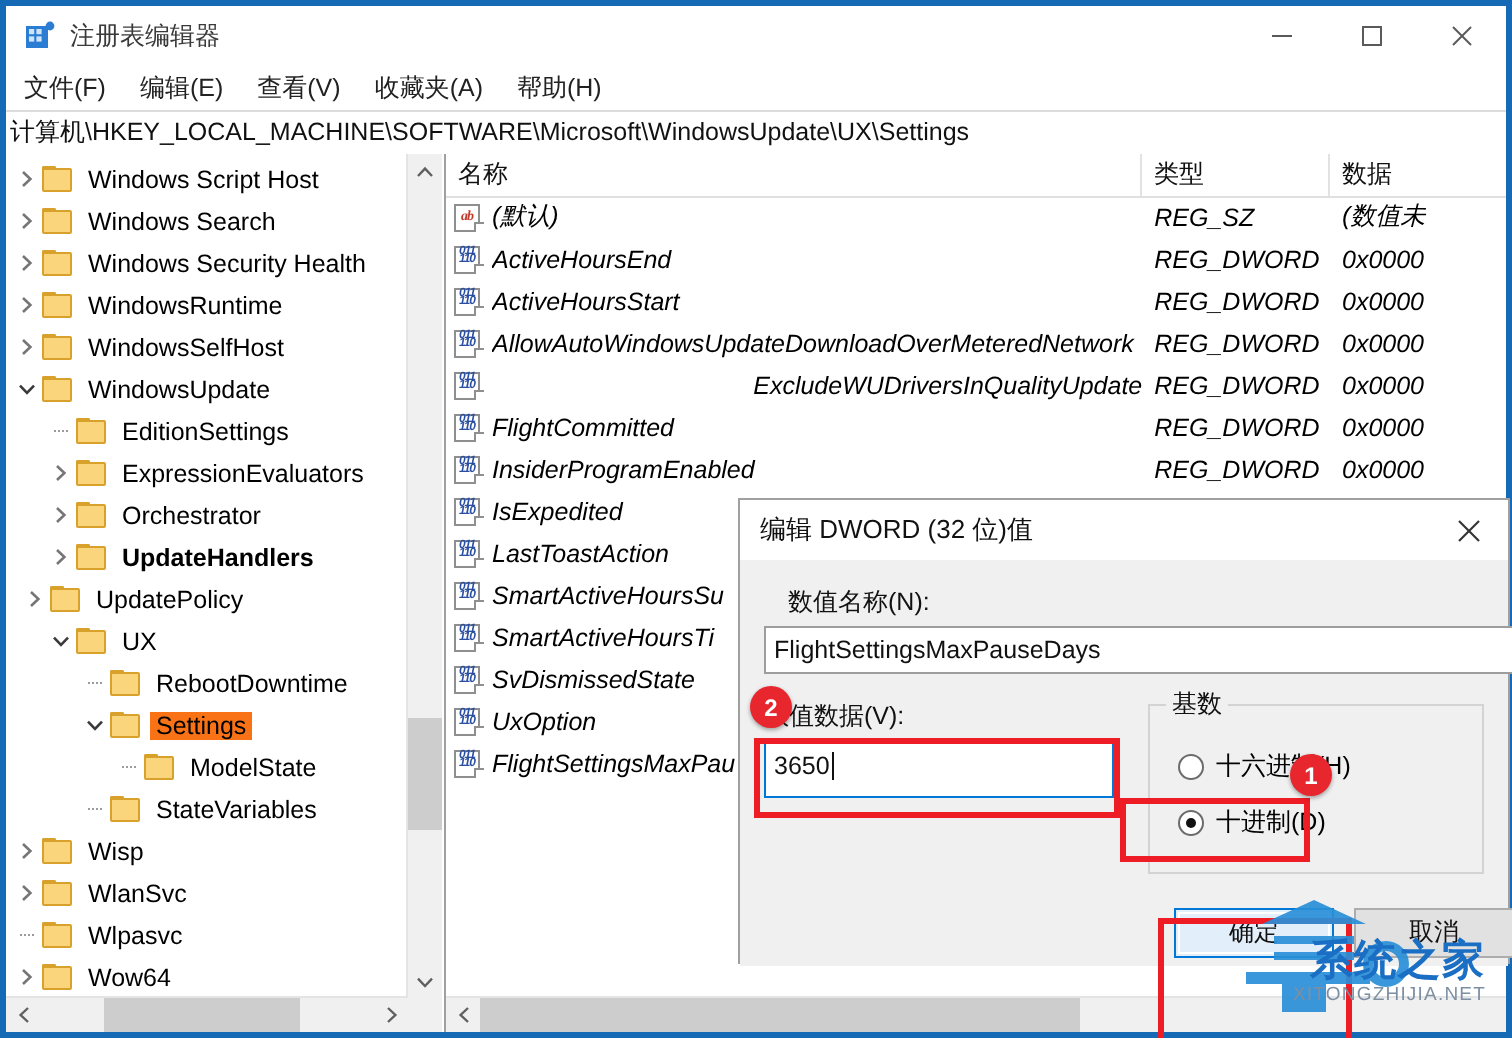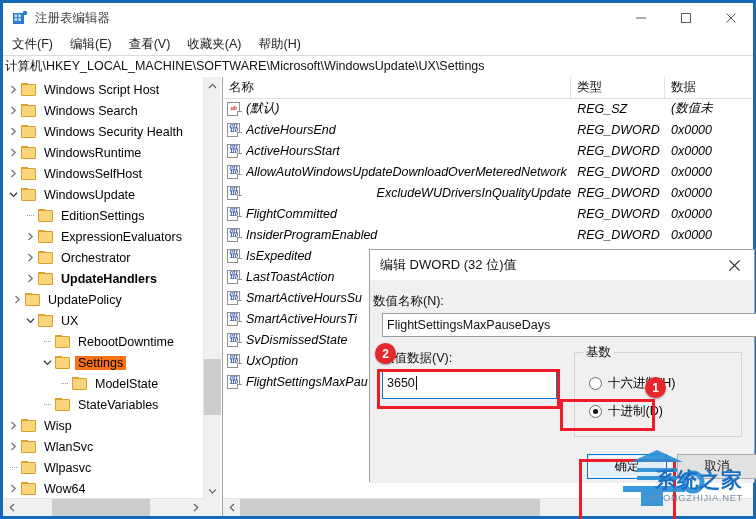--- a/index.html
+++ b/index.html
@@ -675,21 +675,21 @@
       <span class="dlg-close">
         <svg width="13" height="13" viewBox="0 0 13 13">
             <line x1="1.5" y1="1.5" x2="11.5" y2="11.5" stroke="#333" stroke-width="1.1"></line>
             <line x1="11.5" y1="1.5" x2="1.5" y2="11.5" stroke="#333" stroke-width="1.1"></line>
           </svg>
       </span>
     </div>
 
     <div class="dlg-body">
 
-      <div class="lbl" style="position:absolute;left:3px;top:13px;text-align:right;">
+      <div class="lbl" style="position:absolute;left:24px;top:13px;text-align:right;">
         <span>数值名称(N):</span>
       </div>
       <div class="txtfield" style="position:absolute;left:12px;top:33px;width:403px;height:24px;">
         <span>FlightSettingsMaxPauseDays</span>
       </div>
 
       <div class="lbl" style="position:absolute;left:12px;top:70px;">
         <span>数值数据(V):</span>
       </div>
       <div class="txtfield" style="position:absolute;left:12px;top:91px;width:175px;height:28px;border:1px solid #0078d7;">

